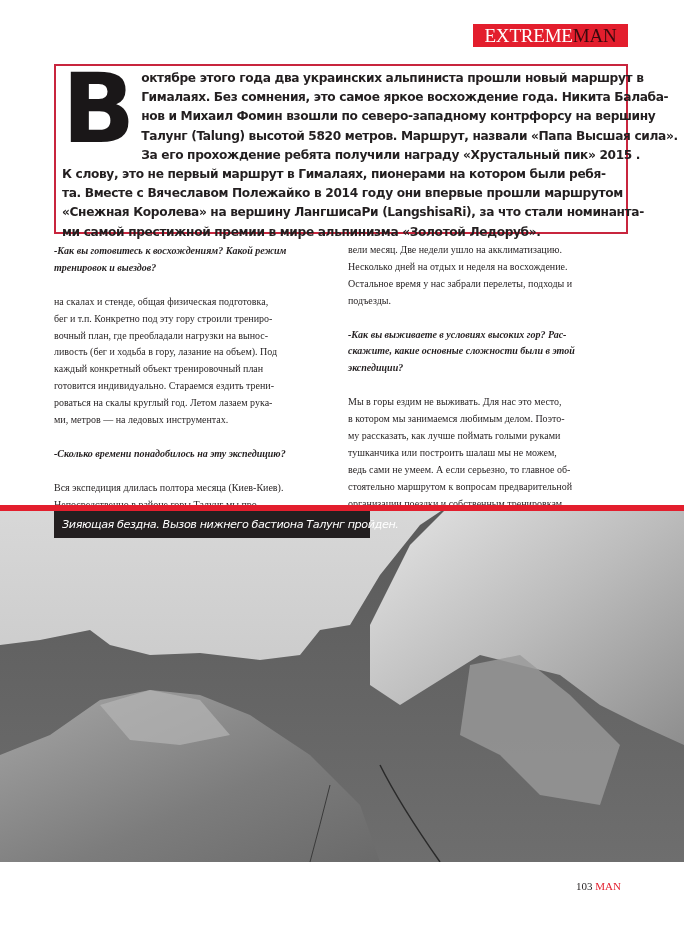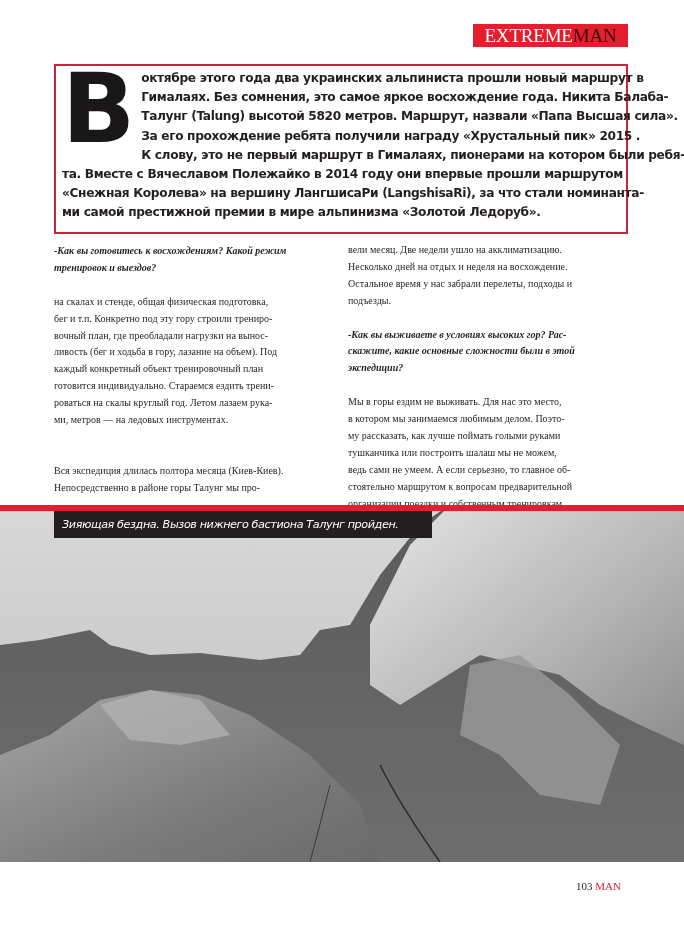--- a/index.html
+++ b/index.html
@@ -43,21 +43,21 @@
 
     .photo {
       position: absolute; left: 0; top: 505px; width: 684px; height: 357px; overflow: hidden;
       background: #7a7a7a;
     }
     .photo svg { display: block; }
     .redbar {
       position: absolute; left: 0; top: 505px; width: 684px; height: 6px; background: #e31e2d;
     }
     .caption {
-      position: absolute; left: 54px; top: 511px; width: 378px; height: 27px; background: #231f20;
+      position: absolute; left: 54px; top: 511px; width: 316px; height: 27px; background: #231f20;
       color: #ffffff; font-family: "DejaVu Sans", sans-serif; font-style: italic; font-size: 11.2px;
       display: flex; align-items: center; padding-left: 8px; box-sizing: border-box; letter-spacing: -0.4px;
       white-space: nowrap;
     }
     .folio {
       position: absolute; left: 576px; top: 880px; font-family: "Liberation Serif", serif; font-size: 11px;
       color: #231f20; white-space: nowrap;
     }
     .folio .mag { color: #e31e2d; }
   </style>
@@ -67,20 +67,21 @@
 <div class="brand">
   <span class="w1">EXTREME</span>
     <span class="w2">MAN</span>
 </div>
 
 <div class="intro">
   <div class="intro-inner">
     <span class="dropcap">В</span>
     <span class="intro-line">октябре этого года два украинских альпиниста прошли новый маршрут в</span>
     <span class="intro-line">Гималаях. Без сомнения, это самое яркое восхождение года. Никита Балаба-</span>
+    <span class="intro-line">нов и Михаил Фомин взошли по северо-западному контрфорсу на вершину</span>
     <span class="intro-line">Талунг (Talung) высотой 5820 метров. Маршрут, назвали «Папа Высшая сила».</span>
     <span class="intro-line">За его прохождение ребята получили награду «Хрустальный пик» 2015 .</span>
     <span class="intro-line">К слову, это не первый маршрут в Гималаях, пионерами на котором были ребя-</span>
     <span class="intro-line">та. Вместе с Вячеславом Полежайко в 2014 году они впервые прошли маршрутом</span>
     <span class="intro-line">«Снежная Королева» на вершину ЛангшисаРи (LangshisaRi), за что стали номинанта-</span>
     <span class="intro-line">ми самой престижной премии в мире альпинизма «Золотой Ледоруб».</span>
   </div>
 </div>
 
 <div class="col col-left">
@@ -93,20 +94,23 @@
     <span class="line">на скалах и стенде, общая физическая подготовка,</span>
     <span class="line">бег и т.п. Конкретно под эту гору строили трениро-</span>
     <span class="line">вочный план, где преобладали нагрузки на вынос-</span>
     <span class="line">ливость (бег и ходьба в гору, лазание на объем). Под</span>
     <span class="line">каждый конкретный объект тренировочный план</span>
     <span class="line">готовится индивидуально. Стараемся ездить трени-</span>
     <span class="line">роваться на скалы круглый год. Летом лазаем рука-</span>
     <span class="line">ми, метров — на ледовых инструментах.</span>
   </div>
   <span class="gap"></span>
+  <div class="q">
+    <span class="line">-Сколько времени понадобилось на эту экспедицию?</span>
+  </div>
   <span class="gap"></span>
   <div>
     <span class="line">Вся экспедиция длилась полтора месяца (Киев-Киев).</span>
     <span class="line">Непосредственно в районе горы Талунг мы про-</span>
   </div>
 </div>
 
 <div class="col col-right">
   <div>
     <span class="line">вели месяц. Две недели ушло на акклиматизацию.</span>

